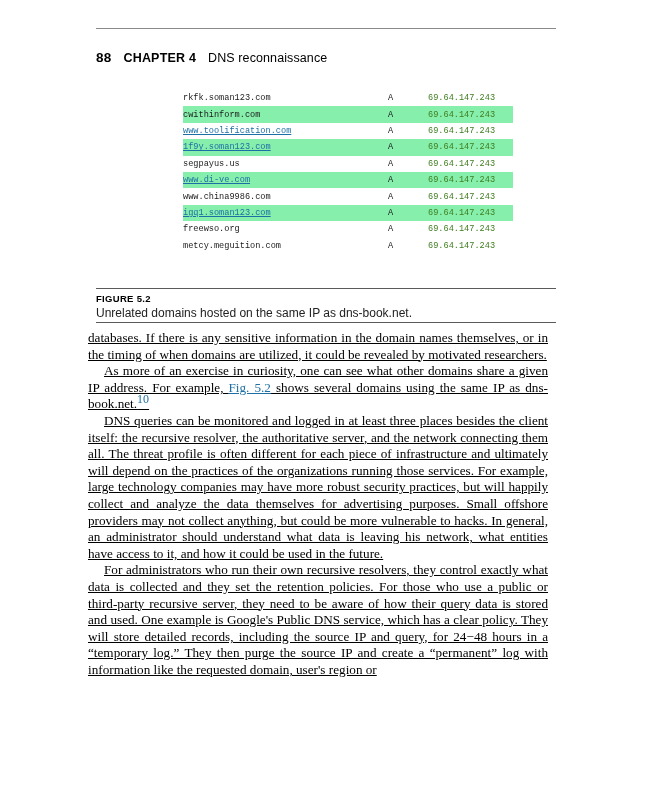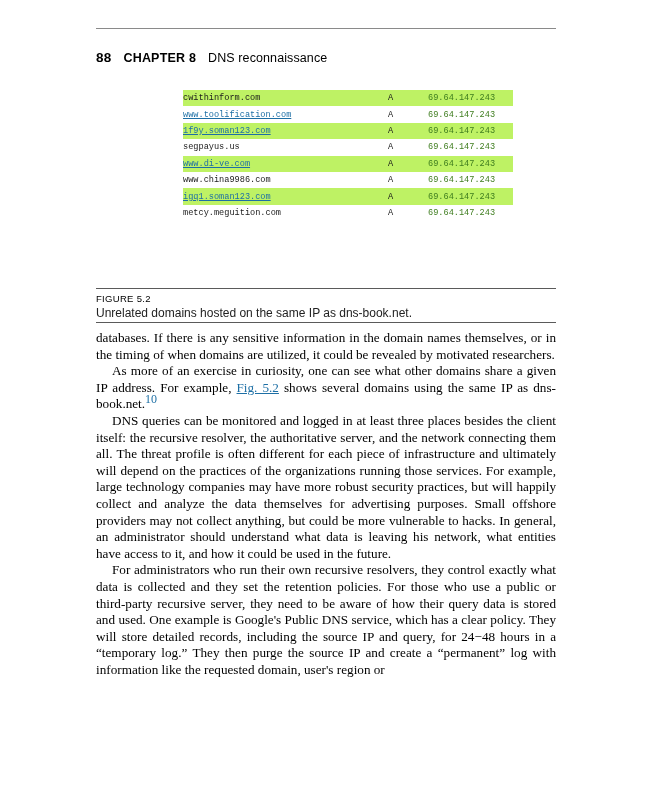--- a/index.html
+++ b/index.html
@@ -68,21 +68,21 @@
   table.dns-table {
     border-collapse: collapse;
     width: 330px;
     font-family: "Liberation Mono", monospace;
     font-size: 8.6px;
   }
   table.dns-table tr {
     height: 16.4px;
   }
   table.dns-table tr.shaded {
-    background: #bef264;
+    background: #86efac;
   }
   table.dns-table td {
     padding: 0;
     vertical-align: middle;
     white-space: nowrap;
   }
   td.col-domain {
     width: 205px;
     padding-left: 6px;
     color: #1a1a1a;
@@ -108,21 +108,21 @@
     top: 288px;
     width: 460px;
     height: 1px;
     background: #5a5a5a;
   }
   .fig-number {
     position: absolute;
     left: 96px;
     top: 293px;
     font-family: "Liberation Sans", sans-serif;
-    font-weight: normal;
+    font-weight: bold;
     font-size: 9.5px;
     letter-spacing: 0.3px;
   }
   .fig-caption {
     position: absolute;
     left: 96px;
     top: 306px;
     width: 460px;
     font-family: "Liberation Sans", sans-serif;
     font-size: 12px;
@@ -133,23 +133,24 @@
     left: 96px;
     top: 322px;
     width: 460px;
     height: 1px;
     background: #5a5a5a;
   }
 
   
   .body-col {
     position: absolute;
-    left: 96px;
+    left: 88px;
     top: 330px;
     width: 460px;
+    text-decoration: underline;
   }
   p.body {
     margin: 0 0 0 0;
     font-size: 13.2px;
     line-height: 16.6px;
     text-align: justify;
     text-justify: inter-word;
     hyphens: manual;
   }
   p.body + p.body {
@@ -175,27 +176,32 @@
 </style>
 </head>
 <body>
 
 <div class="page">
 
   <div class="top-rule"></div>
 
   <div class="header-row">
     <span class="folio">88</span>
-    <span class="chapter-label">CHAPTER 8</span>
+    <span class="chapter-label">CHAPTER 4</span>
     <span class="chapter-title">DNS reconnaissance</span>
   </div>
 
   <div class="figure-wrap">
     <table class="dns-table">
       <tbody>
+        <tr>
+          <td class="col-domain">rkfk.soman123.com</td>
+          <td class="col-type">A</td>
+          <td class="col-ip">69.64.147.243</td>
+        </tr>
         <tr class="shaded">
           <td class="col-domain">cwithinform.com</td>
           <td class="col-type">A</td>
           <td class="col-ip">69.64.147.243</td>
         </tr>
         <tr>
           <td class="col-domain link">www.toolification.com</td>
           <td class="col-type">A</td>
           <td class="col-ip">69.64.147.243</td>
         </tr>
@@ -214,20 +220,25 @@
           <td class="col-type">A</td>
           <td class="col-ip">69.64.147.243</td>
         </tr>
         <tr>
           <td class="col-domain">www.china9986.com</td>
           <td class="col-type">A</td>
           <td class="col-ip">69.64.147.243</td>
         </tr>
         <tr class="shaded">
           <td class="col-domain link">igq1.soman123.com</td>
+          <td class="col-type">A</td>
+          <td class="col-ip">69.64.147.243</td>
+        </tr>
+        <tr>
+          <td class="col-domain">freewso.org</td>
           <td class="col-type">A</td>
           <td class="col-ip">69.64.147.243</td>
         </tr>
         <tr>
           <td class="col-domain">metcy.meguition.com</td>
           <td class="col-type">A</td>
           <td class="col-ip">69.64.147.243</td>
         </tr>
       </tbody>
     </table>

